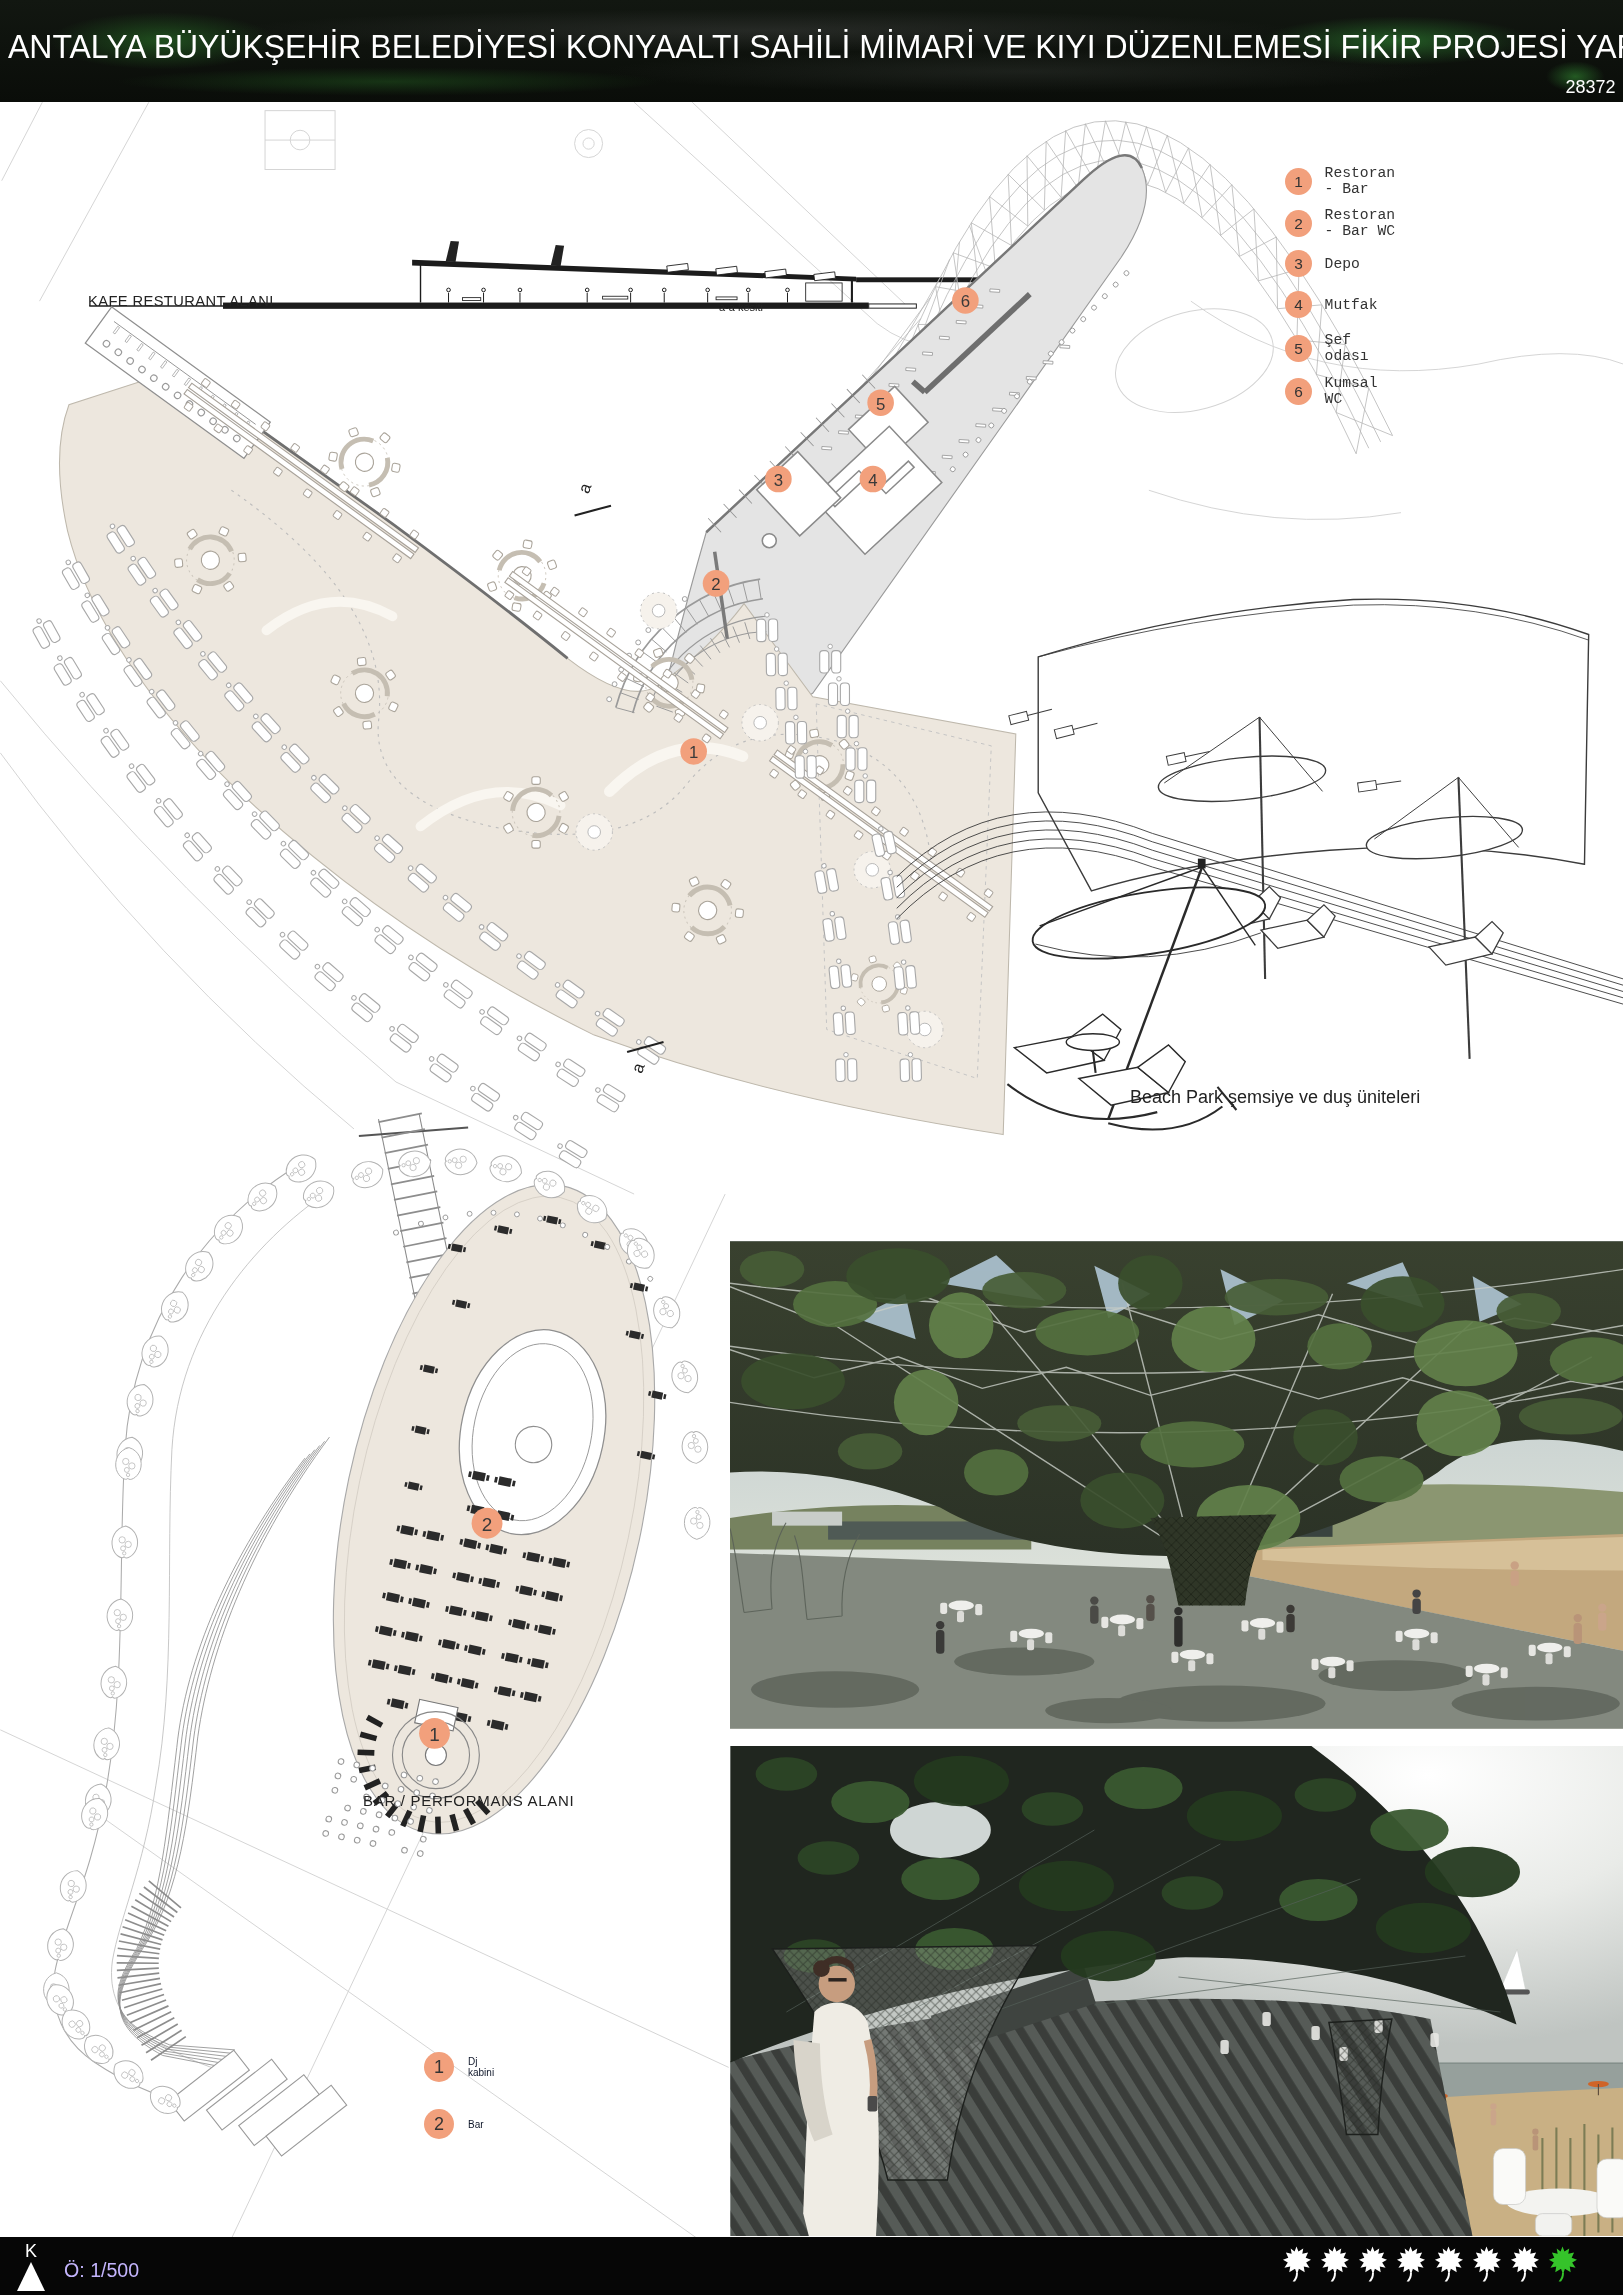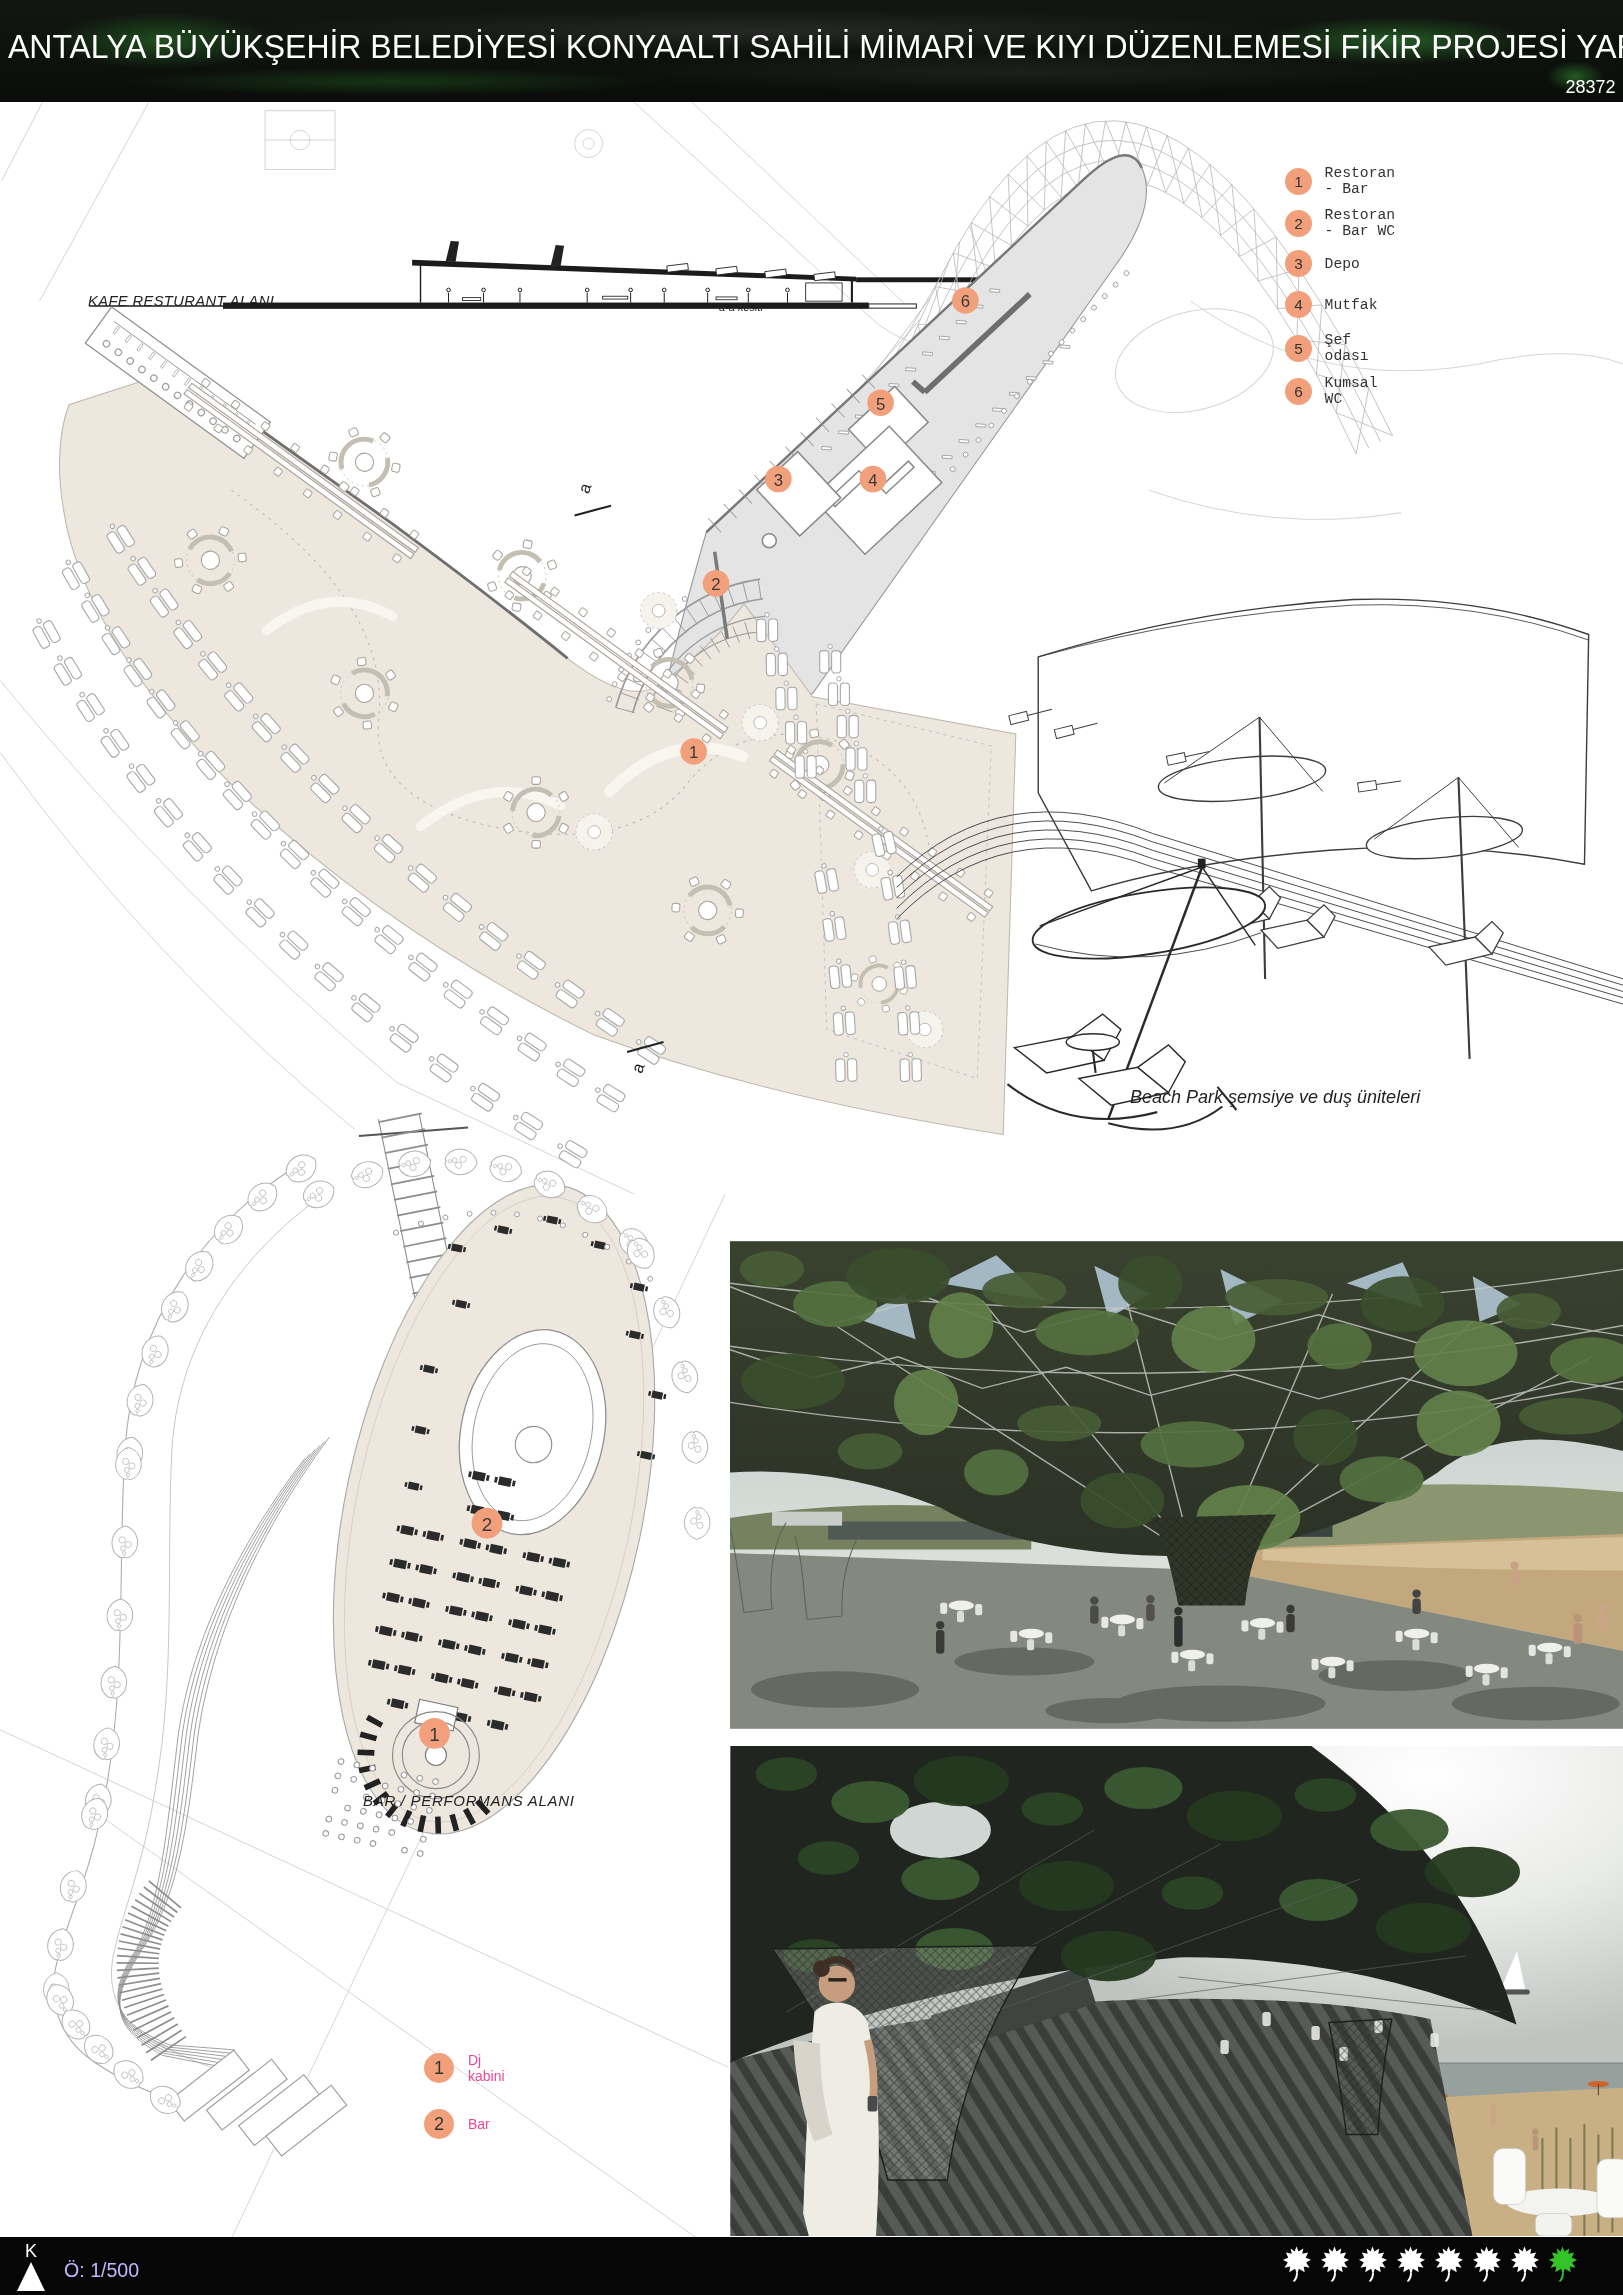--- a/index.html
+++ b/index.html
@@ -20,35 +20,35 @@
   #header .entry{position:absolute;right:8.4px;bottom:4.2px;color:#fff;font-size:18px;font-weight:normal;}
   
   #footer{position:absolute;left:0;top:2237px;width:1624px;height:59px;background:#060606;}
   #footer .k{position:absolute;left:25px;top:3.5px;color:#fff;font-size:18px;}
   #footer .tri{position:absolute;left:17px;top:25px;width:0;height:0;
     border-left:14px solid transparent;border-right:14px solid transparent;border-bottom:29px solid #fff;}
   #footer .scale{position:absolute;left:64px;top:22.4px;color:#c4b5fd;font-size:19.6px;}
   #leaves{position:absolute;left:1282px;top:2244px;display:flex;gap:9px;}
   #leaves svg{width:29px;height:39px;}
   
-  .lbl{position:absolute;color:#222;white-space:nowrap;font-style:italic;}
+  .lbl{position:absolute;color:#222;white-space:nowrap;}
   #lbl-kafe{left:88px;top:293px;font-size:14.7px;letter-spacing:0.4px;}
   #lbl-kesit{left:719px;top:301px;font-size:11px;}
   #lbl-beach{left:1130px;top:1087px;font-size:18px;}
   #lbl-bar{left:363px;top:1792px;font-size:15px;letter-spacing:0.7px;}
   
   .legend{position:absolute;}
   .legend .row{position:absolute;left:0;display:flex;align-items:center;}
   .lgc{display:inline-block;border-radius:50%;background:#F2A07C;color:#333;text-align:center;flex:0 0 auto;}
   #legend-top{left:1285px;top:165px;}
   #legend-top .lgc{width:27px;height:27px;line-height:27px;font-size:15.4px;}
   #legend-top .lgl{margin-left:12.6px;font-size:14.7px;color:#333;font-family:Liberation Mono, monospace;}
   #legend-bar{left:424px;top:2052px;}
   #legend-bar .lgc{width:30px;height:30px;line-height:30px;font-size:18px;}
-  #legend-bar .lgl{margin-left:14px;font-size:14px;color:#ec4899;}
+  #legend-bar .lgl{margin-left:14px;font-size:10px;color:#0f172a;}
   
   #plan-svg{position:absolute;left:0;top:0;}
   .ctx{stroke:#d4d4d4;stroke-width:1.4;fill:none;}
   .mk circle{fill:#F2A07C;}
   .mk text{font-family:"Liberation Sans",sans-serif;font-size:24px;fill:#3a3a3a;
            text-anchor:middle;dominant-baseline:central;}
   .mk.big text{font-size:27px;}
   
   .photo{position:absolute;left:730px;width:894px;overflow:hidden;}
   #photo1{top:1241px;height:488px;}

